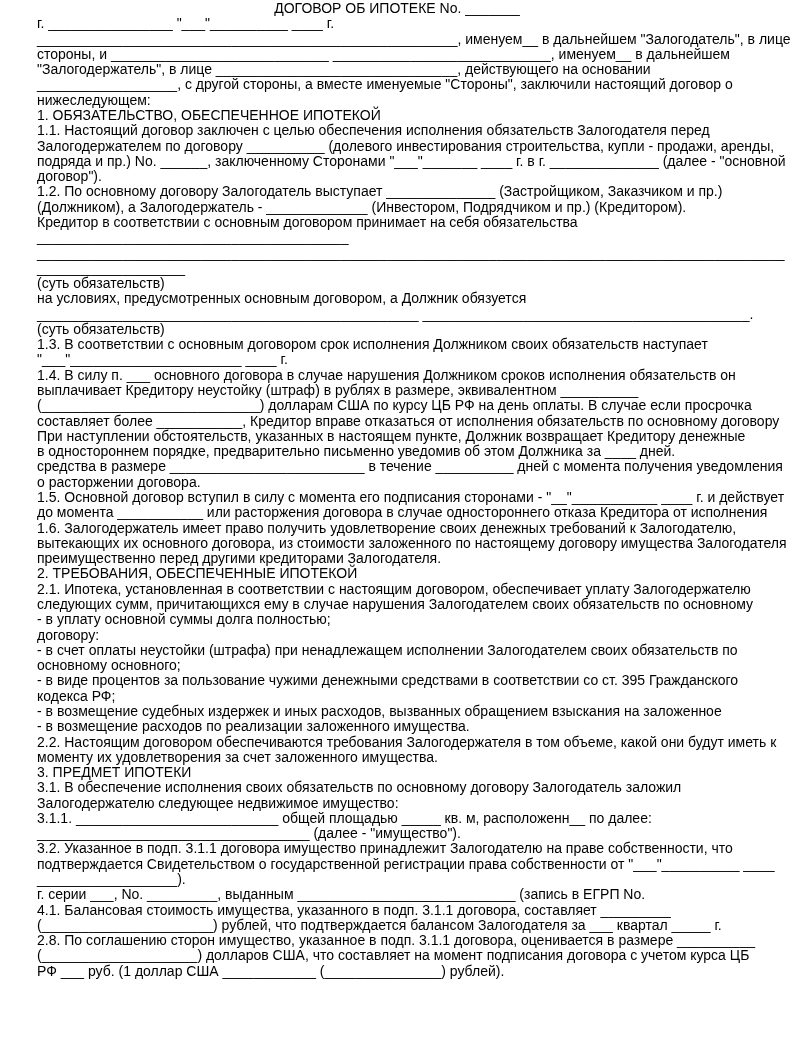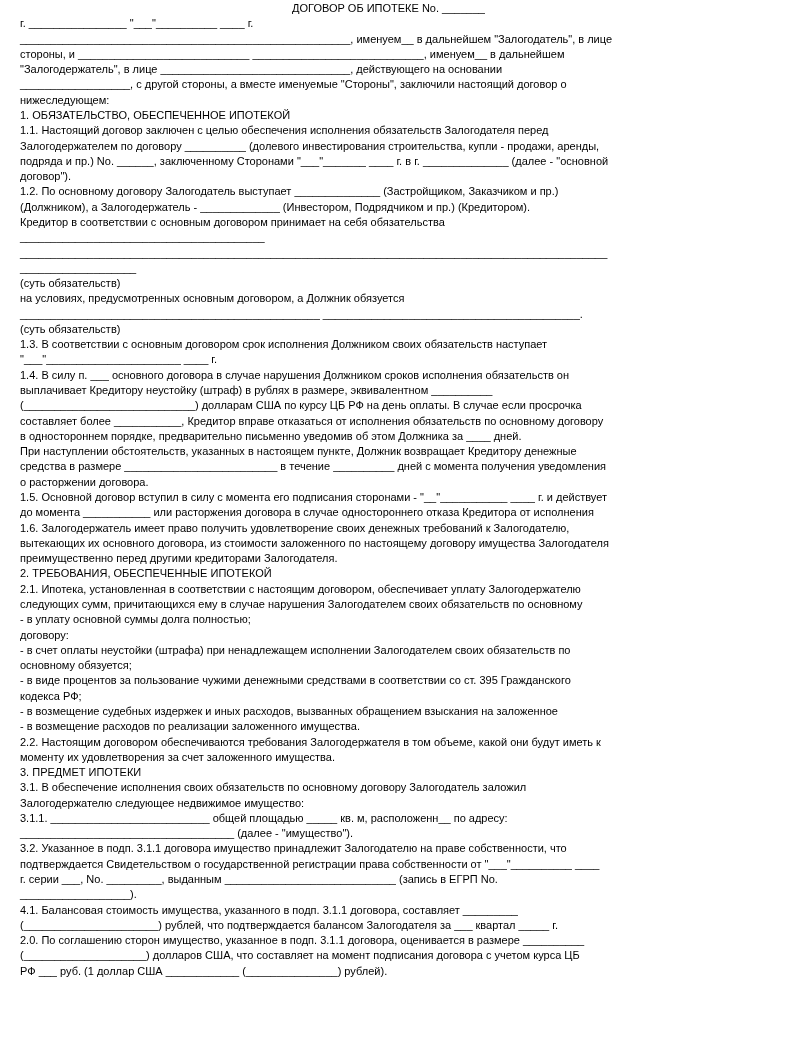--- a/index.html
+++ b/index.html
@@ -9,23 +9,23 @@
   body {
     width: 793px;
     height: 1040px;
     background: #ffffff;
     overflow: hidden;
   }
   .page {
     box-sizing: border-box;
     width: 793px;
     height: 1040px;
-    padding: 1px 36px 0 20px;
+    padding: 1px 36px 0 37px;
     font-family: "Liberation Sans", "DejaVu Sans", sans-serif;
-    font-size: 11px;
+    font-size: 14px;
     line-height: 15.29px;
     color: #000000;
     font-weight: 400;
   }
   .doc-line {
     height: 15.29px;
     white-space: pre;
   }
   .doc-line.center {
     text-align: center;
@@ -57,50 +57,50 @@
       <div class="doc-line">(суть обязательств)</div>
       <div class="doc-line">на условиях, предусмотренных основным договором, а Должник обязуется</div>
       <div class="doc-line">_________________________________________________ __________________________________________.</div>
       <div class="doc-line">(суть обязательств)</div>
       <div class="doc-line">1.3. В соответствии с основным договором срок исполнения Должником своих обязательств наступает</div>
       <div class="doc-line">"___"______________________ ____ г.</div>
       <div class="doc-line">1.4. В силу п. ___ основного договора в случае нарушения Должником сроков исполнения обязательств он</div>
       <div class="doc-line">выплачивает Кредитору неустойку (штраф) в рублях в размере, эквивалентном __________</div>
       <div class="doc-line">(____________________________) долларам США по курсу ЦБ РФ на день оплаты. В случае если просрочка</div>
       <div class="doc-line">составляет более ___________, Кредитор вправе отказаться от исполнения обязательств по основному договору</div>
+      <div class="doc-line">При наступлении обстоятельств, указанных в настоящем пункте, Должник возвращает Кредитору денежные</div>
       <div class="doc-line">в одностороннем порядке, предварительно письменно уведомив об этом Должника за ____ дней.</div>
-      <div class="doc-line">При наступлении обстоятельств, указанных в настоящем пункте, Должник возвращает Кредитору денежные</div>
       <div class="doc-line">средства в размере _________________________ в течение __________ дней с момента получения уведомления</div>
       <div class="doc-line">о расторжении договора.</div>
       <div class="doc-line">1.5. Основной договор вступил в силу с момента его подписания сторонами - "__"___________ ____ г. и действует</div>
       <div class="doc-line">до момента ___________ или расторжения договора в случае одностороннего отказа Кредитора от исполнения</div>
       <div class="doc-line">1.6. Залогодержатель имеет право получить удовлетворение своих денежных требований к Залогодателю,</div>
       <div class="doc-line">вытекающих их основного договора, из стоимости заложенного по настоящему договору имущества Залогодателя</div>
       <div class="doc-line">преимущественно перед другими кредиторами Залогодателя.</div>
       <div class="doc-line">2. ТРЕБОВАНИЯ, ОБЕСПЕЧЕННЫЕ ИПОТЕКОЙ</div>
       <div class="doc-line">2.1. Ипотека, установленная в соответствии с настоящим договором, обеспечивает уплату Залогодержателю</div>
       <div class="doc-line">следующих сумм, причитающихся ему в случае нарушения Залогодателем своих обязательств по основному</div>
       <div class="doc-line">- в уплату основной суммы долга полностью;</div>
       <div class="doc-line">договору:</div>
       <div class="doc-line">- в счет оплаты неустойки (штрафа) при ненадлежащем исполнении Залогодателем своих обязательств по</div>
-      <div class="doc-line">основному обязуется;</div>
+      <div class="doc-line">основному основного;</div>
       <div class="doc-line">- в виде процентов за пользование чужими денежными средствами в соответствии со ст. 395 Гражданского</div>
       <div class="doc-line">кодекса РФ;</div>
       <div class="doc-line">- в возмещение судебных издержек и иных расходов, вызванных обращением взыскания на заложенное</div>
       <div class="doc-line">- в возмещение расходов по реализации заложенного имущества.</div>
       <div class="doc-line">2.2. Настоящим договором обеспечиваются требования Залогодержателя в том объеме, какой они будут иметь к</div>
       <div class="doc-line">моменту их удовлетворения за счет заложенного имущества.</div>
       <div class="doc-line">3. ПРЕДМЕТ ИПОТЕКИ</div>
       <div class="doc-line">3.1. В обеспечение исполнения своих обязательств по основному договору Залогодатель заложил</div>
       <div class="doc-line">Залогодержателю следующее недвижимое имущество:</div>
-      <div class="doc-line">3.1.1. __________________________ общей площадью _____ кв. м, расположенн__ по адресу:</div>
+      <div class="doc-line">3.1.1. __________________________ общей площадью _____ кв. м, расположенн__ по далее:</div>
       <div class="doc-line">___________________________________ (далее - "имущество").</div>
       <div class="doc-line">3.2. Указанное в подп. 3.1.1 договора имущество принадлежит Залогодателю на праве собственности, что</div>
       <div class="doc-line">подтверждается Свидетельством о государственной регистрации права собственности от "___"__________ ____</div>
+      <div class="doc-line">__________________).</div>
       <div class="doc-line">г. серии ___, No. _________, выданным ____________________________ (запись в ЕГРП No.</div>
-      <div class="doc-line">__________________).</div>
       <div class="doc-line">4.1. Балансовая стоимость имущества, указанного в подп. 3.1.1 договора, составляет _________</div>
       <div class="doc-line">(______________________) рублей, что подтверждается балансом Залогодателя за ___ квартал _____ г.</div>
-      <div class="doc-line">2.0. По соглашению сторон имущество, указанное в подп. 3.1.1 договора, оценивается в размере __________</div>
+      <div class="doc-line">2.8. По соглашению сторон имущество, указанное в подп. 3.1.1 договора, оценивается в размере __________</div>
       <div class="doc-line">(____________________) долларов США, что составляет на момент подписания договора с учетом курса ЦБ</div>
       <div class="doc-line">РФ ___ руб. (1 доллар США ____________ (_______________) рублей).</div>
     </div>
 </div>
 
 </body></html>

